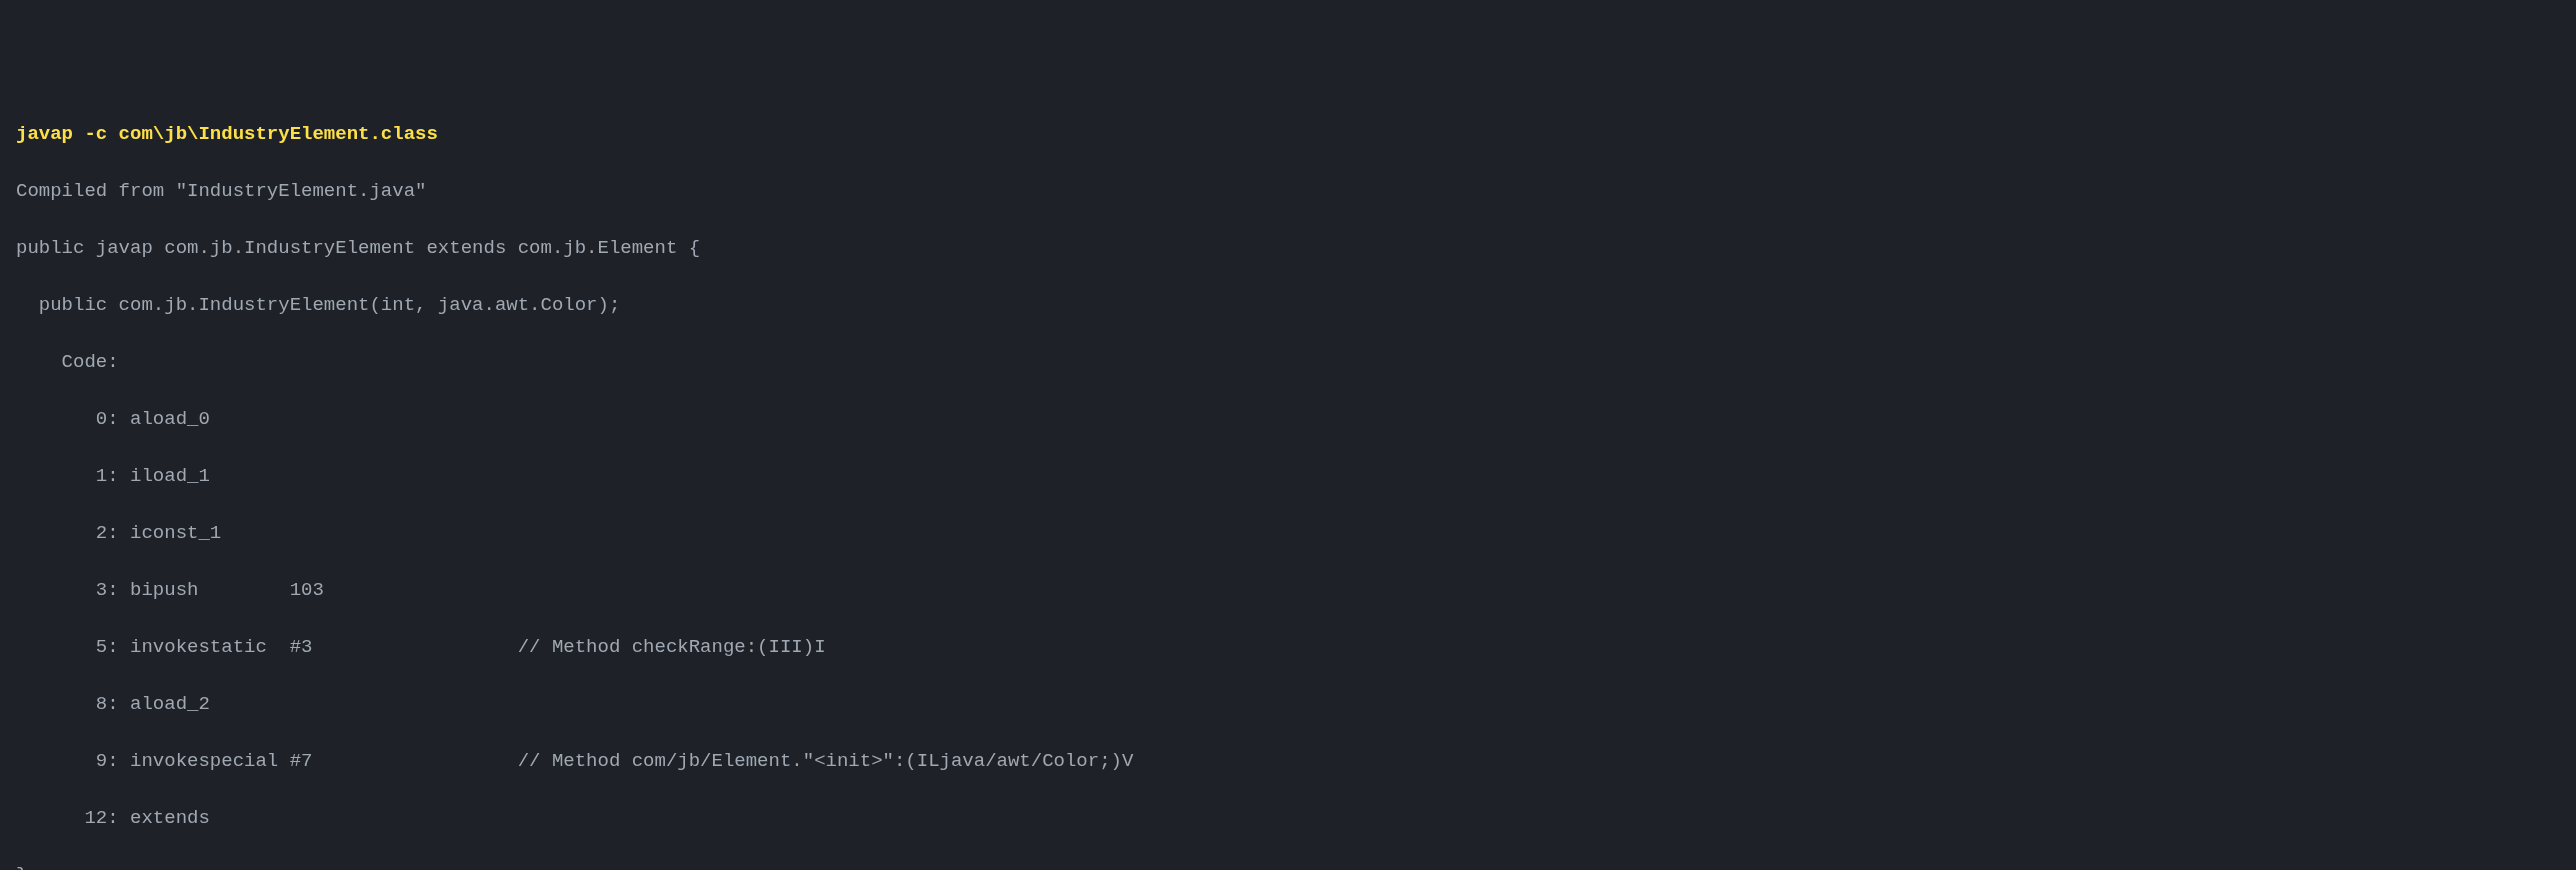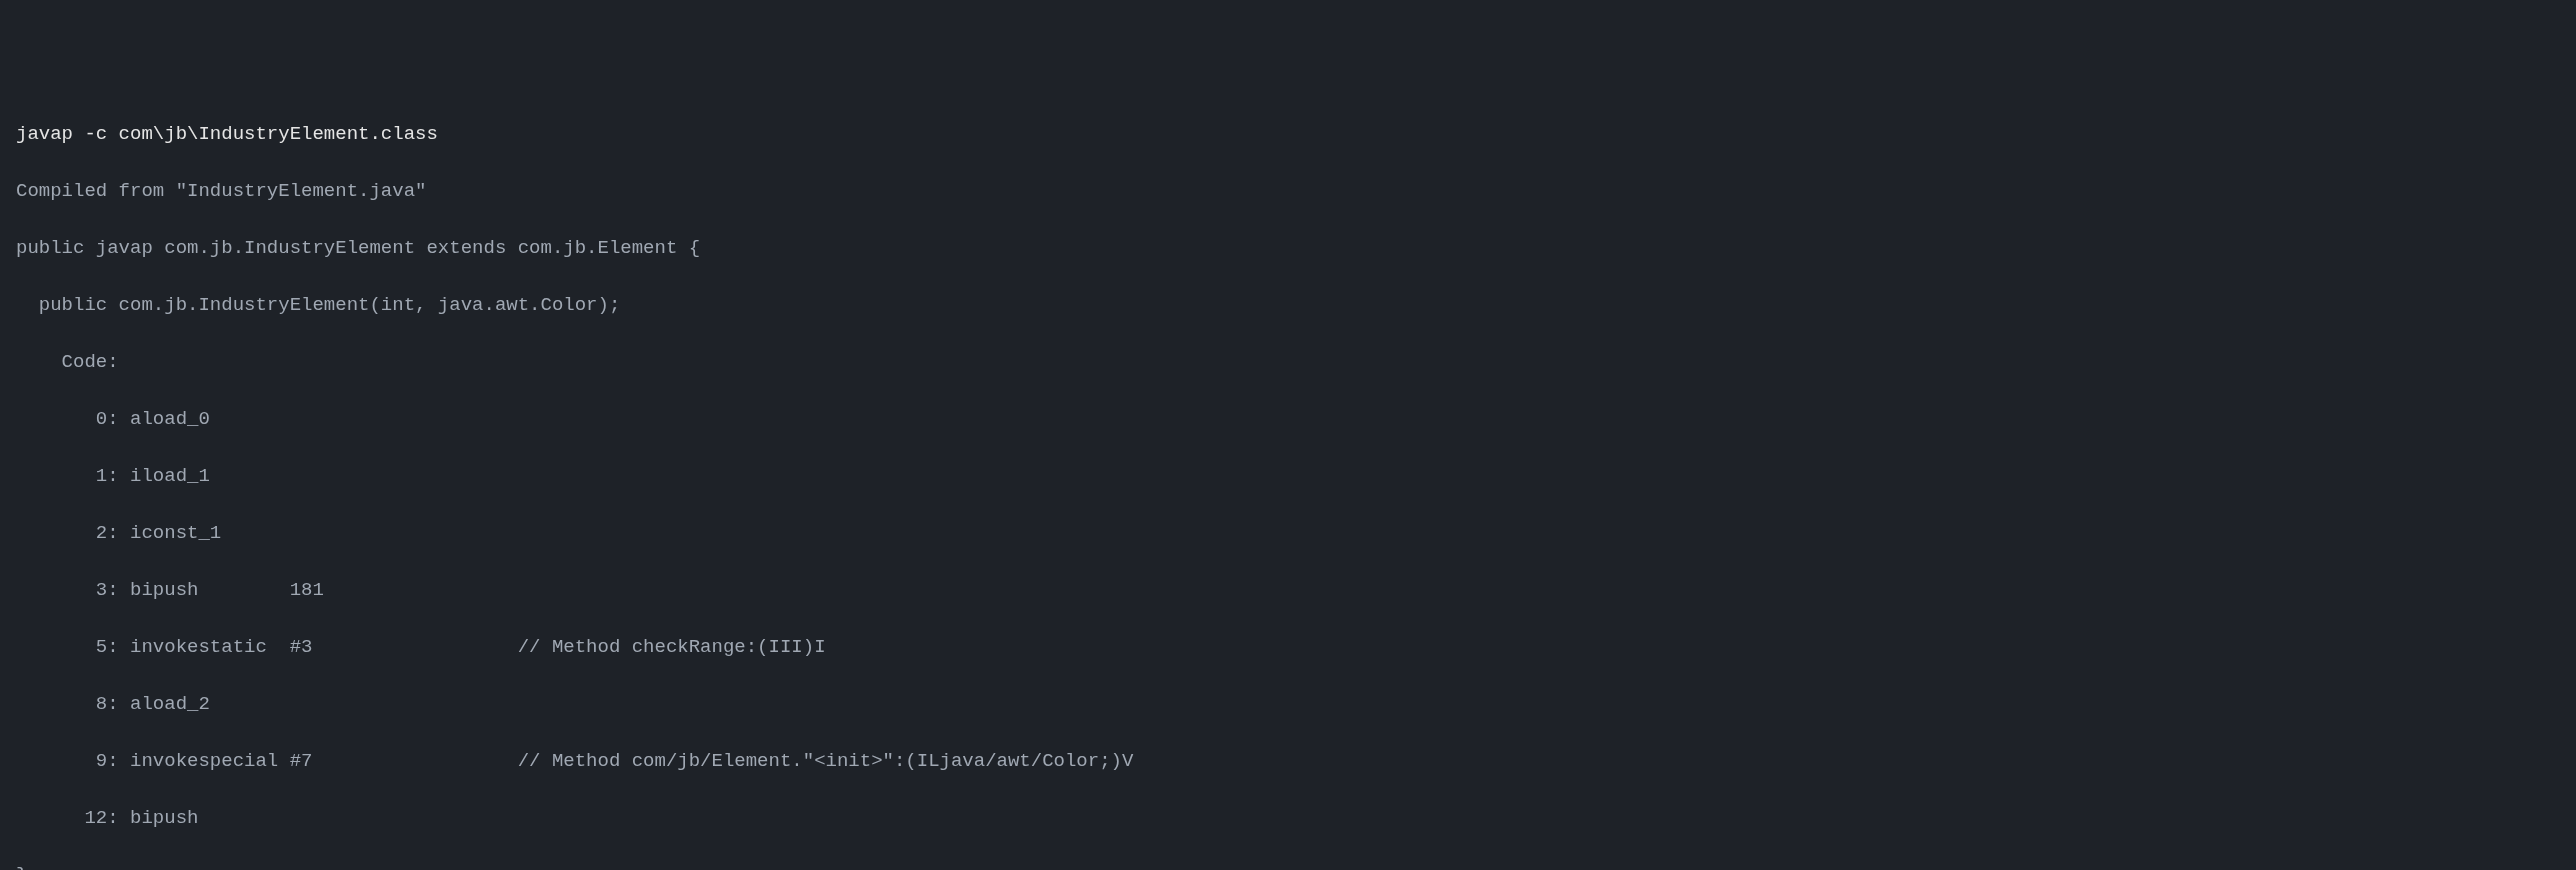--- a/index.html
+++ b/index.html
@@ -11,42 +11,42 @@
       background-color: #1e2228;
       color: #a0a8b3;
       font-family: 'Menlo', 'Monaco', 'Consolas', 'Courier New', monospace;
       font-size: 19px;
       line-height: 1.5;
       padding: 6.4px 16px;
       white-space: pre;
       overflow-x: auto;
     }
     .command {
-      color: #e5e5e5;
-      font-weight: normal;
+      color: #fde047;
+      font-weight: bold;
     }
     .output {
       color: #a0a8b3;
     }
   </style>
 </head>
 <body>
 
 
 
 <div class="command">javap -c com\jb\IndustryElement.class</div>
 <div class="output">Compiled from "IndustryElement.java"</div>
 <div class="output">public javap com.jb.IndustryElement extends com.jb.Element {</div>
 <div class="output">  public com.jb.IndustryElement(int, java.awt.Color);</div>
 <div class="output">    Code:</div>
 <div class="output">       0: aload_0</div>
 <div class="output">       1: iload_1</div>
 <div class="output">       2: iconst_1</div>
-<div class="output">       3: bipush        181</div>
+<div class="output">       3: bipush        103</div>
 <div class="output">       5: invokestatic  #3                  // Method checkRange:(III)I</div>
 <div class="output">       8: aload_2</div>
 <div class="output">       9: invokespecial #7                  // Method com/jb/Element."&lt;init&gt;":(ILjava/awt/Color;)V</div>
-<div class="output">      12: bipush</div>
+<div class="output">      12: extends</div>
 <div class="output">}</div>
 
 
 
 
 
 </body></html>

